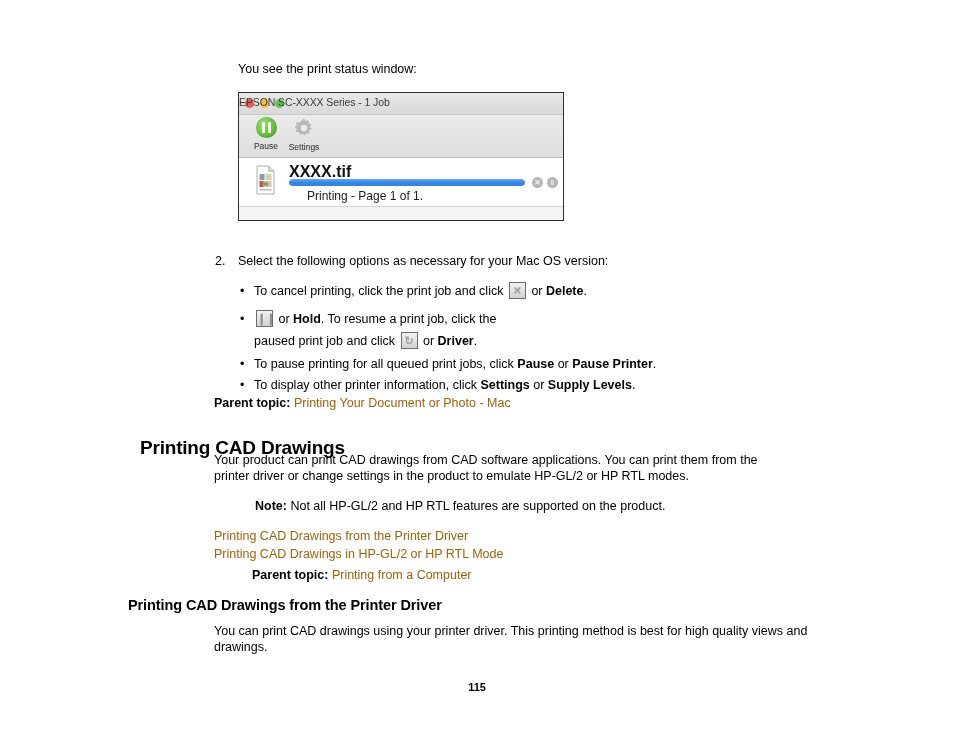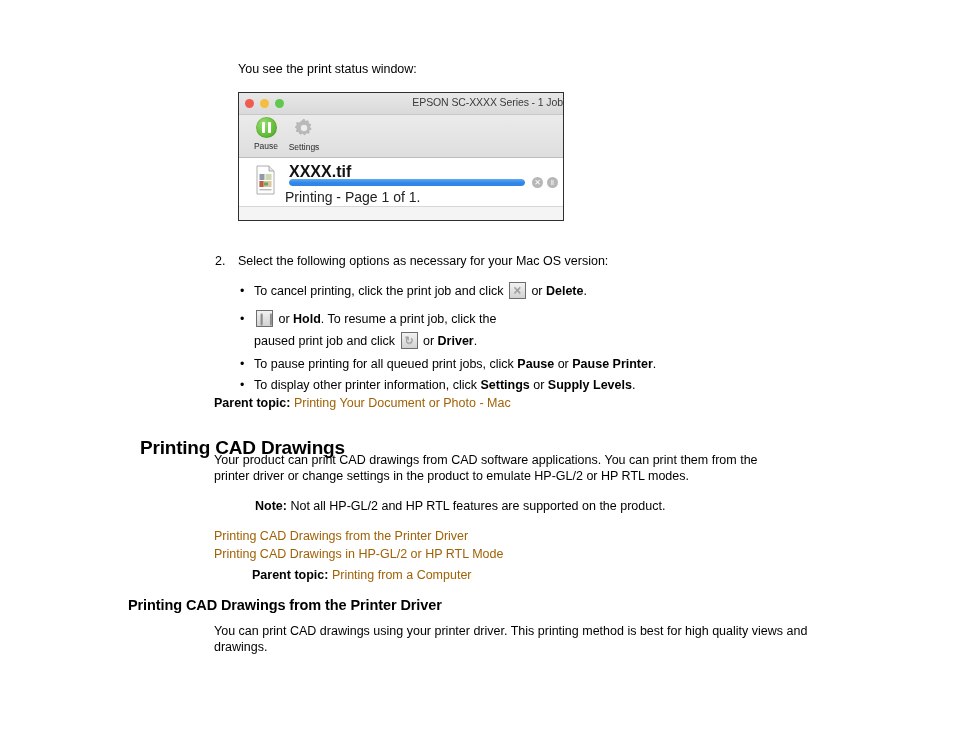--- a/index.html
+++ b/index.html
@@ -65,21 +65,21 @@
     border-radius: 50%;
     display: block;
   }
   .dot.red    { background: #f05a4f; }
   .dot.yellow { background: #f5bd41; }
   .dot.green  { background: #60c94b; }
   .window-title {
     position: absolute;
     left: 0; right: 0;
     top: 3px;
-    text-align: right;
+    text-align: left;
     font-size: 10.5px;
     color: #3b3b3b;
     letter-spacing: -0.1px;
   }
 
   .toolbar {
     height: 42px;
     background: linear-gradient(to bottom, #ebebeb 0%, #dedede 100%);
     border-bottom: 1px solid #bdbdbd;
     position: relative;
@@ -151,23 +151,23 @@
     overflow: hidden;
   }
   .progress-fill {
     height: 100%;
     width: 100%;
     border-radius: 4px;
     background: linear-gradient(to bottom, #62a9f0 0%, #2f86e8 55%, #2f86e8 100%);
   }
   .job-status {
     position: absolute;
-    left: 46px;
+    left: 68px;
     top: 31px;
-    font-size: 14px;
+    font-size: 12px;
     color: #222;
   }
   .job-btn {
     position: absolute;
     top: 19px;
     width: 11px; height: 11px;
     border-radius: 50%;
     background: #b7b7b7;
     color: #ffffff;
     font-size: 8px;
@@ -379,14 +379,15 @@
 
   <div class="toc-link" style="top:568px;margin-left:38px;">
     <span class="bold">Parent topic:</span>
     <a class="link" href="#">Printing from a Computer</a>
   </div>
 
   <h2 class="h2" style="top:597px; margin:0;">Printing CAD Drawings from the Printer Driver</h2>
 
   <div class="para" style="top:623px; width:606px;">You can print CAD drawings using your printer driver. This printing method is best for high quality views and drawings.</div>
 
+  <div class="page-number">115</div>
 
 </div>
 
 </body></html>

